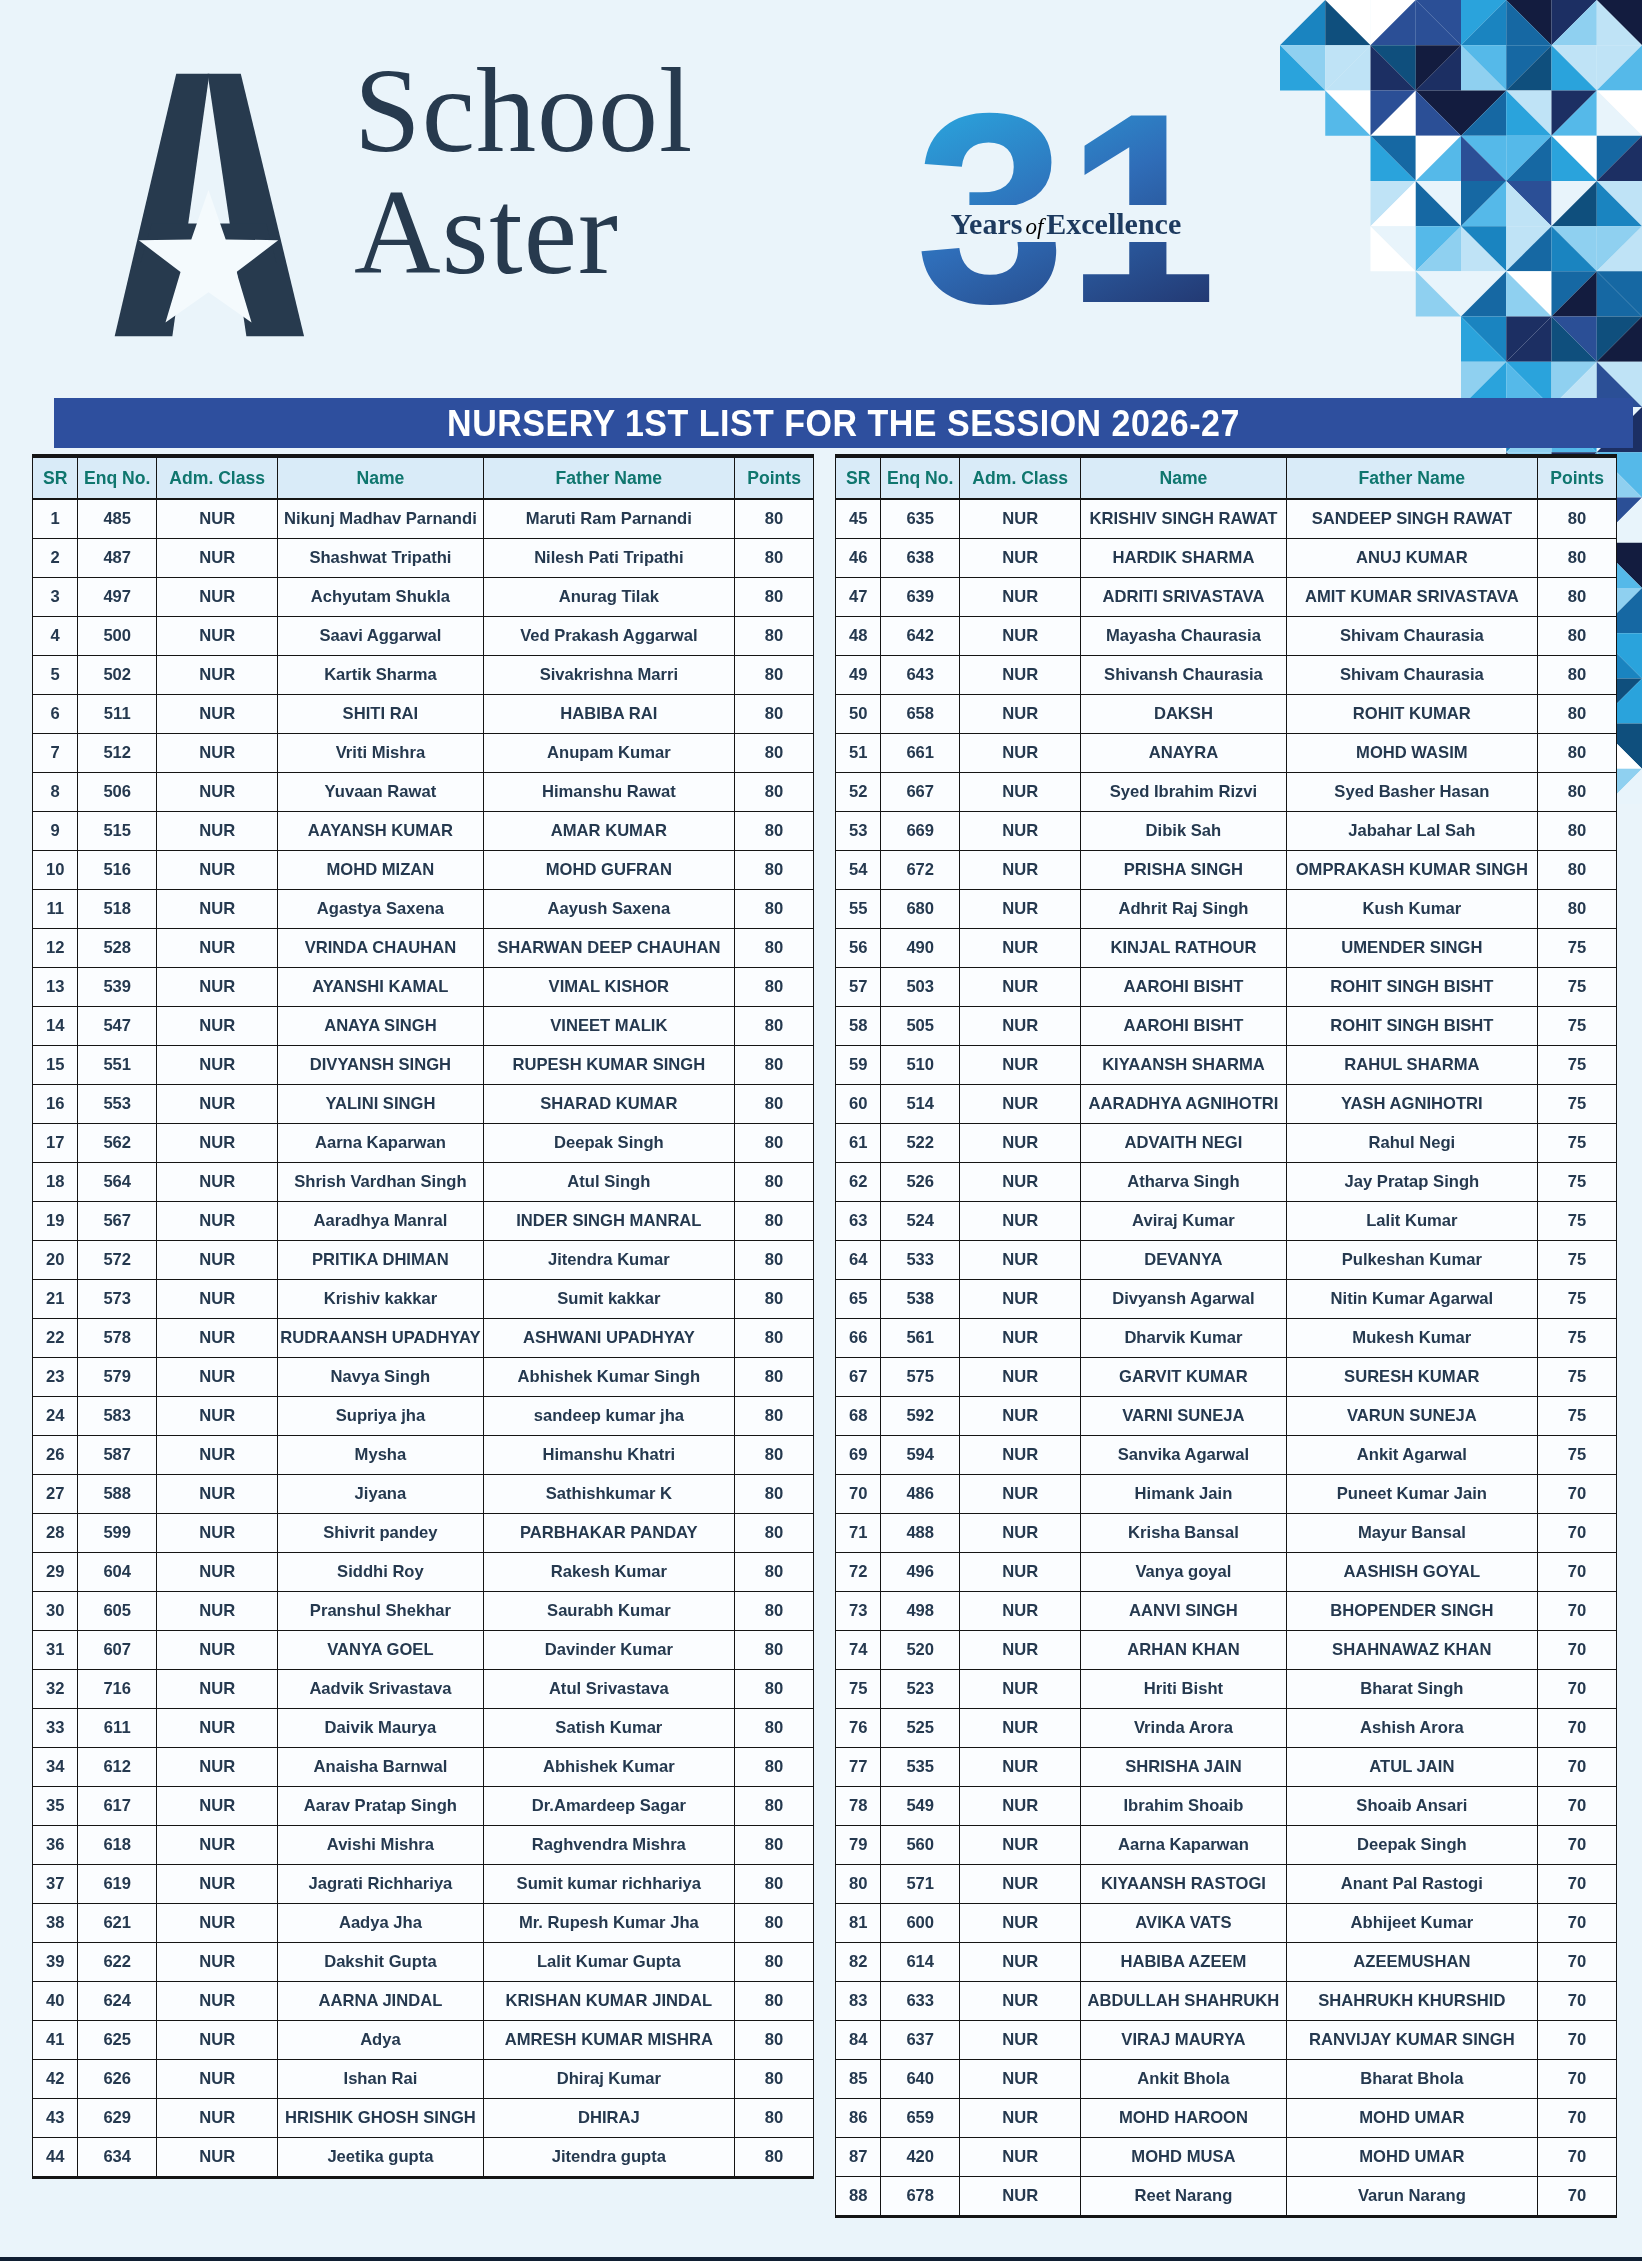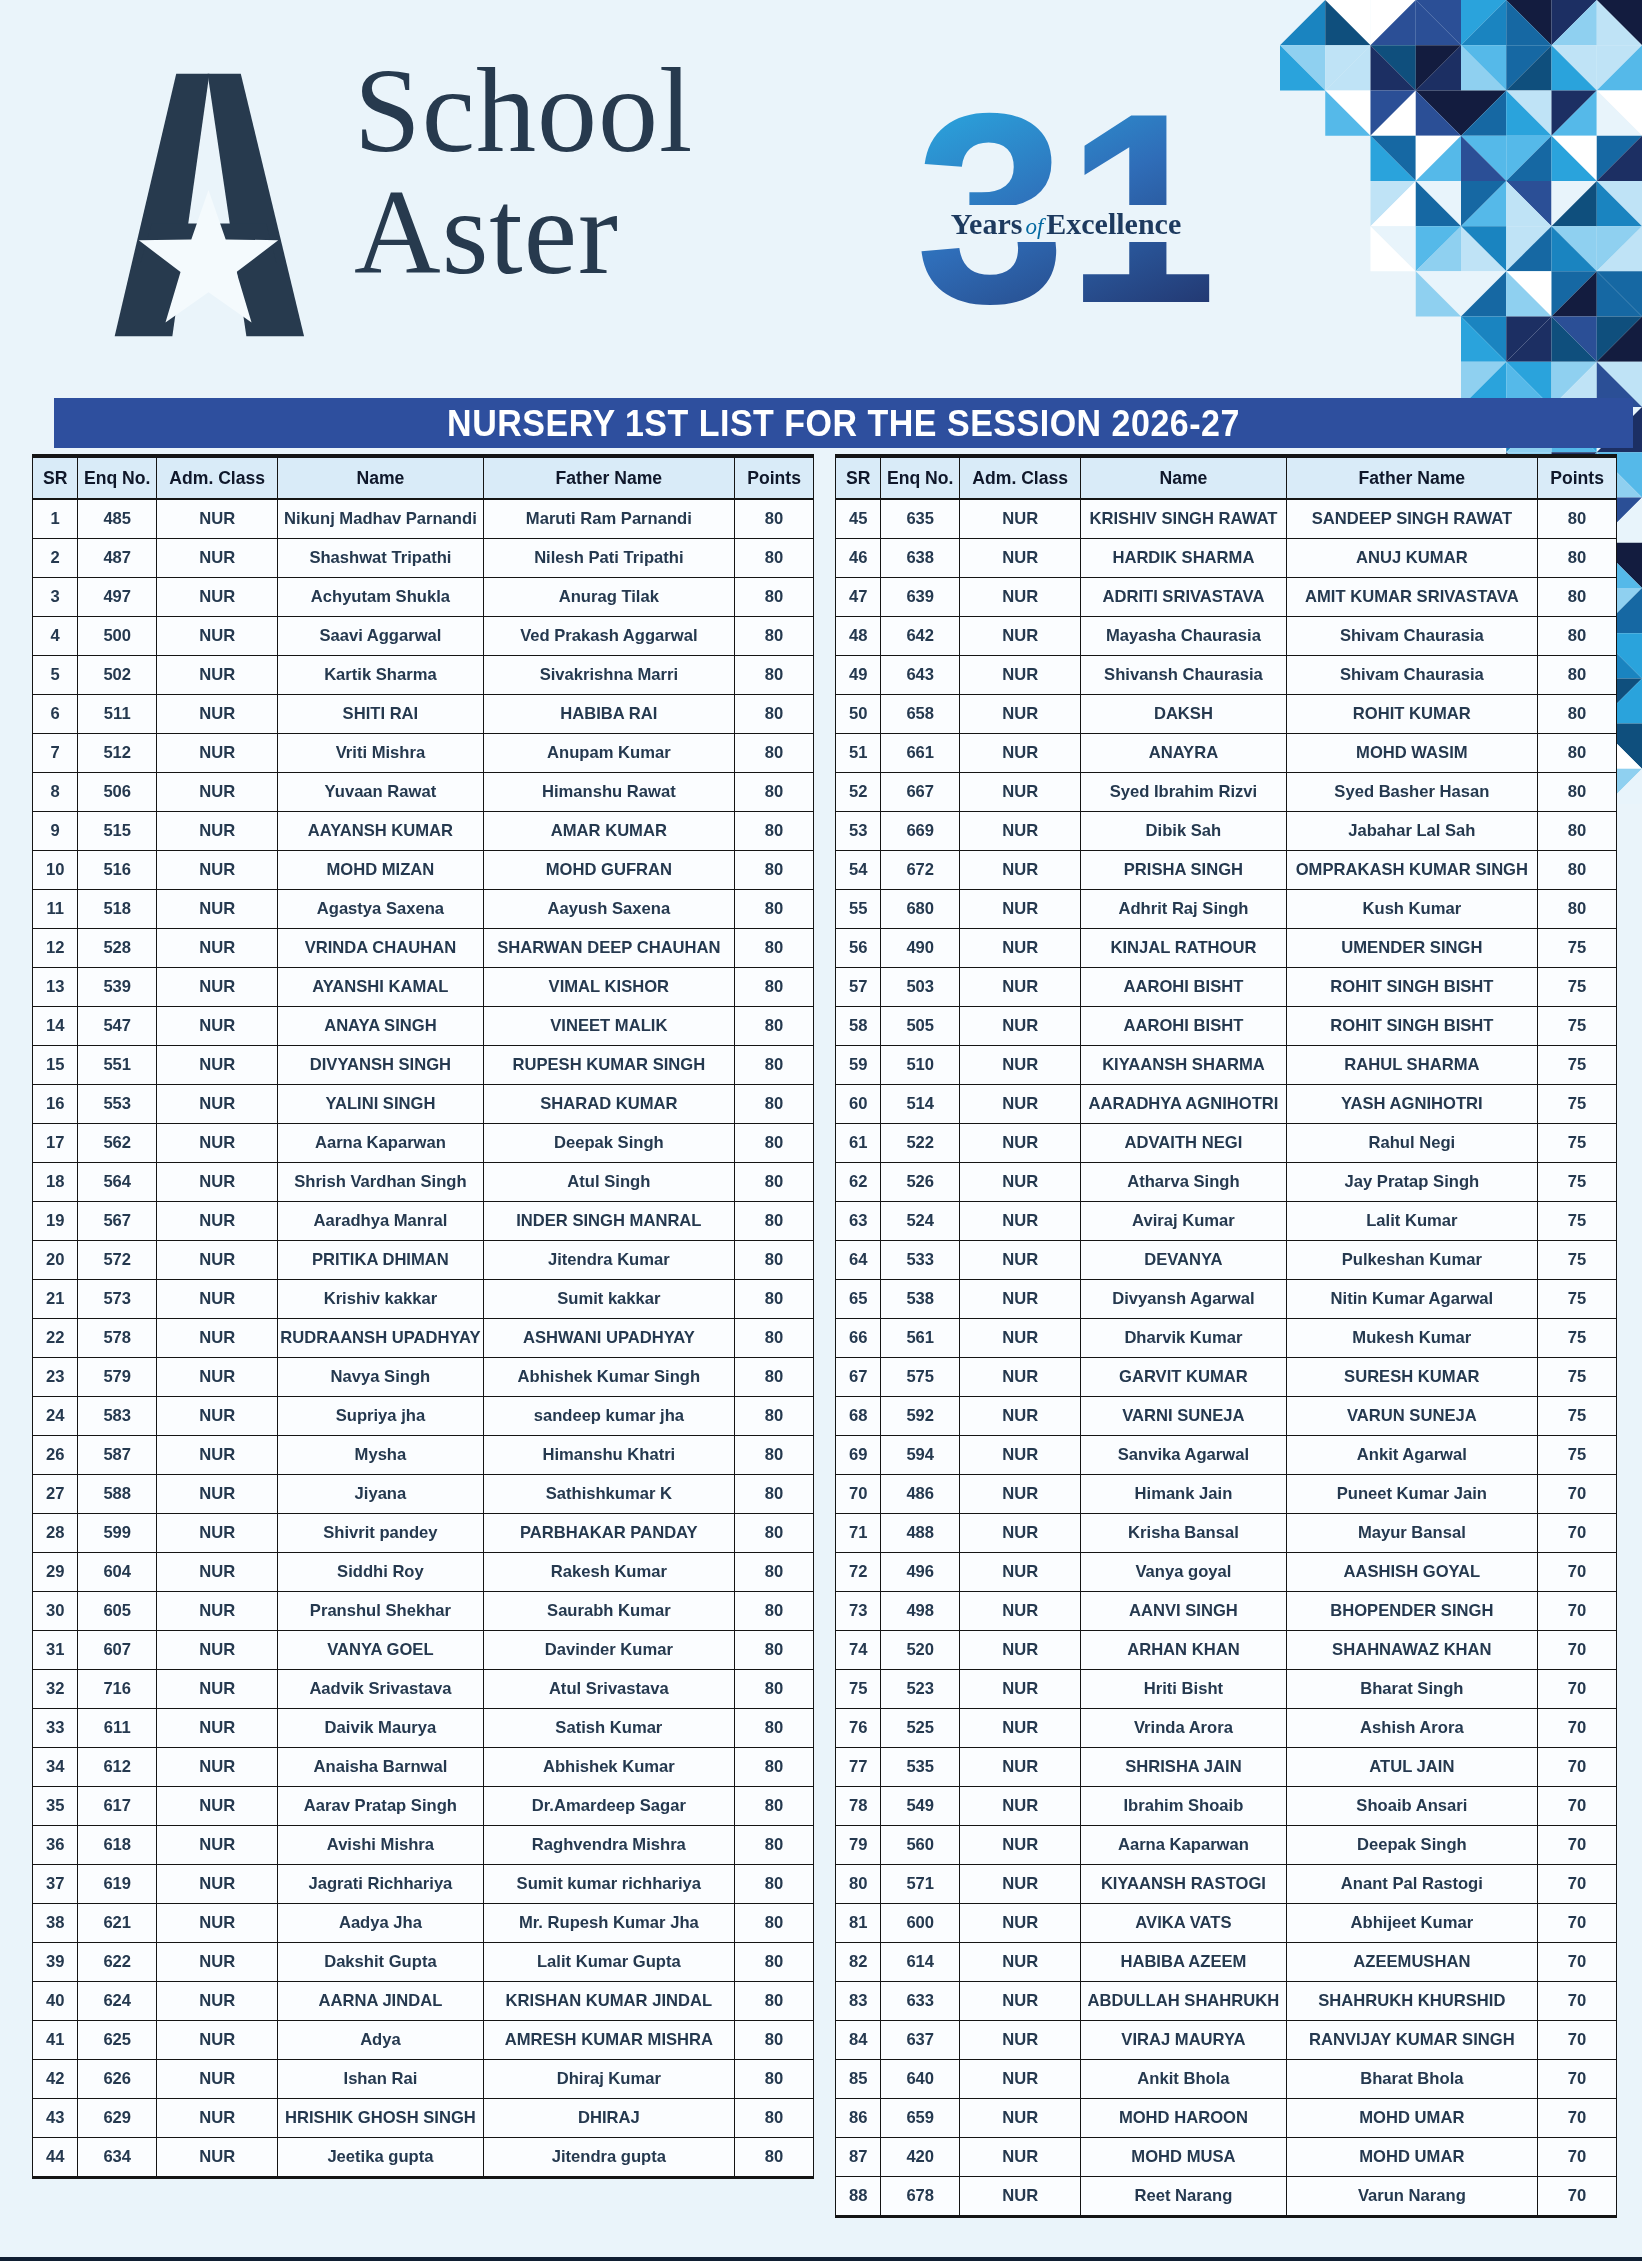--- a/index.html
+++ b/index.html
@@ -23,36 +23,36 @@
 
   
   .anniv{position:absolute;left:905px;top:75px;width:322px;height:286px;text-align:center;}
   .anniv-num{font-family:"Liberation Sans",sans-serif;font-weight:bold;font-size:271px;line-height:266px;
              background:linear-gradient(155deg,#2aa9e0 8%,#2f6db8 48%,#233a74 88%);
              -webkit-background-clip:text;background-clip:text;color:transparent;}
   .anniv-caption{position:absolute;left:-20px;right:-20px;top:130px;height:37px;line-height:37px;
                  background:var(--page-bg);color:#1d3a5f;font-family:"Liberation Serif",serif;
                  font-size:30px;font-weight:bold;white-space:nowrap;}
   .anniv-caption em{font-family:"Liberation Serif",serif;font-style:italic;font-weight:normal;
-                    color:#0369a1;font-size:23px;padding:0 3px;}
+                    color:#000000;font-size:23px;padding:0 3px;}
 
   
   .banner{position:absolute;left:32px;top:398px;width:1579px;height:50px;background:var(--banner-bg);
           color:#fff;text-align:center;margin-left:22px;}
   .banner span{display:inline-block;font-size:34px;font-weight:bold;line-height:50px;letter-spacing:0.5px;
                transform:scaleY(1.08);}
 
   
   table.list{position:absolute;top:454px;border-collapse:collapse;table-layout:fixed;width:782px;
              background:var(--row-bg);border-top:4px solid var(--line);border-bottom:3px solid var(--line);
              border-left:1.5px solid var(--line);border-right:1.5px solid var(--line);}
   table.list.left{left:32px;} table.list.right{left:835px;}
   col.c-sr{width:5.8%;} col.c-enq{width:10.1%;} col.c-adm{width:15.5%;}
   col.c-name{width:26.3%;} col.c-father{width:32.2%;} col.c-pts{width:10.1%;}
-  .list th{background:var(--header-bg);color:#0f172a;font-size:17.6px;font-weight:bold;height:38px;
+  .list th{background:var(--header-bg);color:#0f766e;font-size:17.6px;font-weight:bold;height:38px;
            border:1px solid var(--line);border-bottom:2.5px solid var(--line);text-align:center;}
   .list td{background:var(--row-bg);color:var(--cell-text);font-size:16.6px;font-weight:bold;height:38px;
            border:1px solid var(--line);border-top:1.5px solid var(--line);border-bottom:1.5px solid var(--line);
            text-align:center;white-space:nowrap;overflow:hidden;padding:0 2px;}
 
   .bottom-bar{position:absolute;left:0;bottom:0;width:100%;height:4px;background:var(--bottom-bar);}
 </style>
 </head>
 <body>
 

